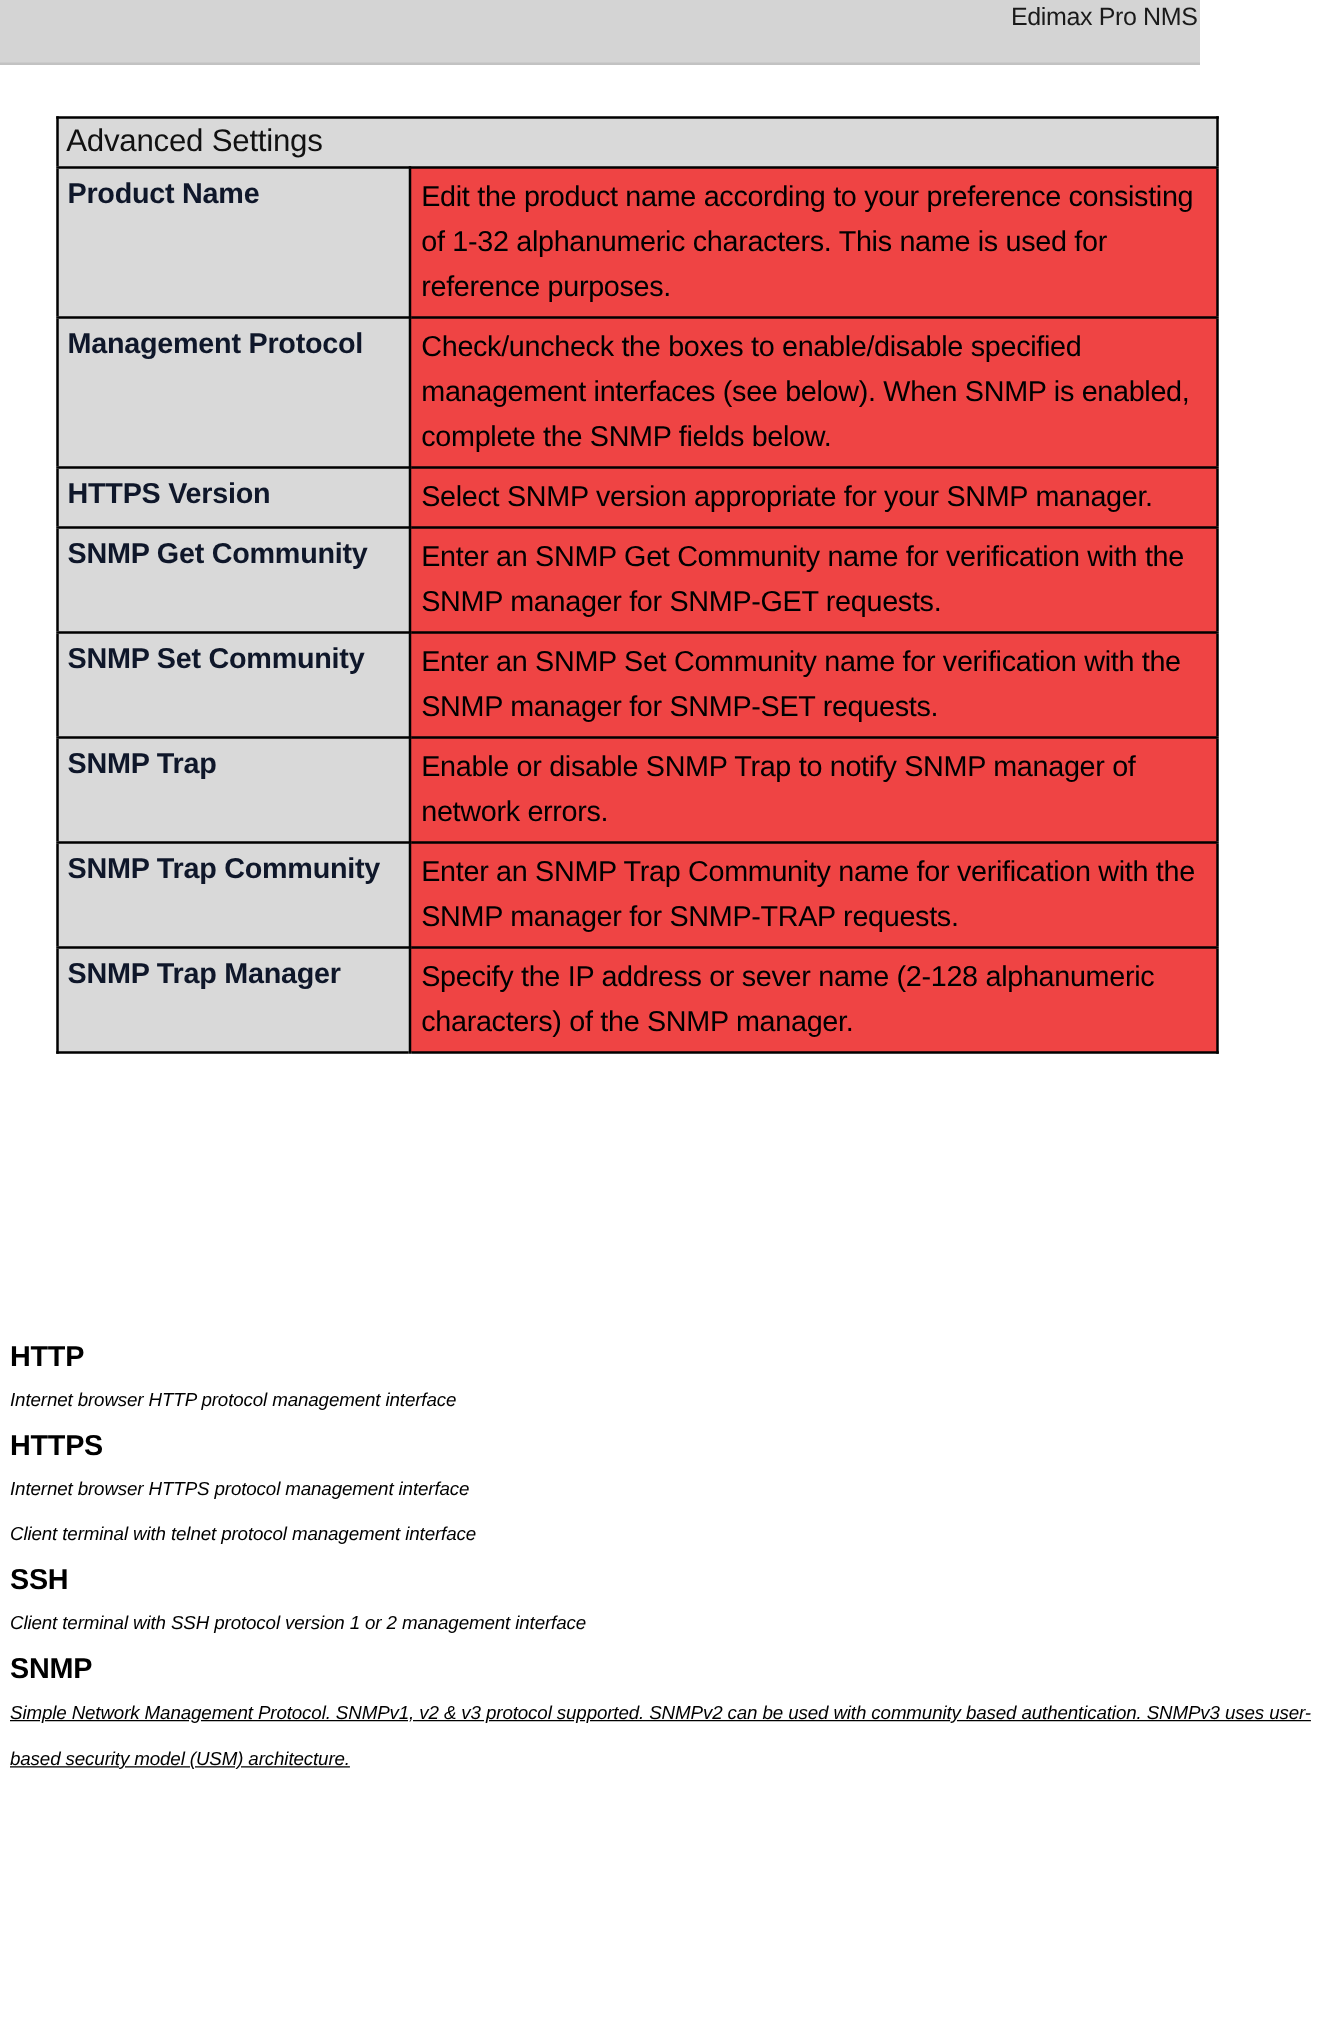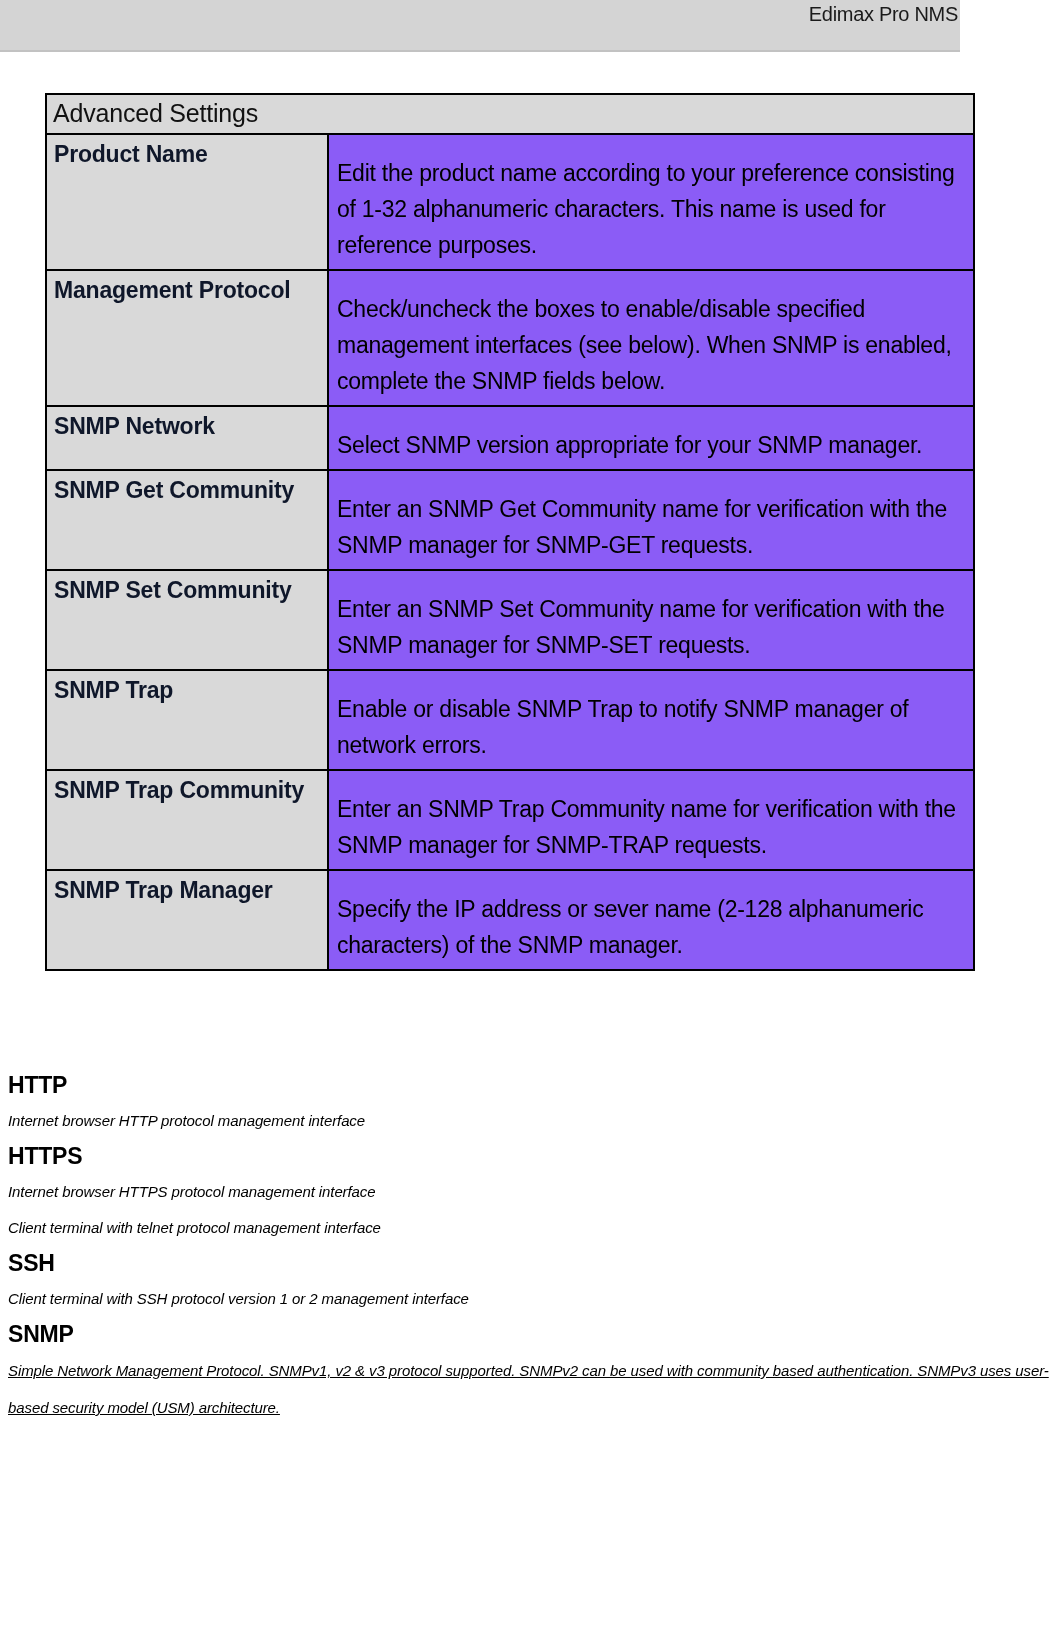--- a/index.html
+++ b/index.html
@@ -83,24 +83,24 @@
     font-weight: bold;
     letter-spacing: -0.2px;
     color: #0f172a;
   }
   #settings-table tr:last-child td.label-cell,
   #settings-table tr:last-child td.desc-cell {
     border-bottom: none;
   }
 
   #settings-table td.desc-cell {
-    background: #8b5cf6;
+    background: #ef4444;
     border-bottom: 2px solid #000000;
     vertical-align: top;
-    padding: 20px 4px 6px 8px;
+    padding: 4px 4px 6px 8px;
     font-size: 23px;
     line-height: 36px;
     font-weight: normal;
     letter-spacing: -0.25px;
     color: #000000;
   }
 
   
   #protocol-list {
     position: absolute;
@@ -149,21 +149,21 @@
 
       <tr>
         <td class="label-cell">Product Name</td>
         <td class="desc-cell">Edit the product name according to your preference consisting of 1-32 alphanumeric characters. This name is used for reference purposes.</td>
       </tr>
       <tr>
         <td class="label-cell">Management Protocol</td>
         <td class="desc-cell">Check/uncheck the boxes to enable/disable specified management interfaces (see below). When SNMP is enabled, complete the SNMP fields below.</td>
       </tr>
       <tr>
-        <td class="label-cell">SNMP Network</td>
+        <td class="label-cell">HTTPS Version</td>
         <td class="desc-cell">Select SNMP version appropriate for your SNMP manager.</td>
       </tr>
       <tr>
         <td class="label-cell">SNMP Get Community</td>
         <td class="desc-cell">Enter an SNMP Get Community name for verification with the SNMP manager for SNMP-GET requests.</td>
       </tr>
       <tr>
         <td class="label-cell">SNMP Set Community</td>
         <td class="desc-cell">Enter an SNMP Set Community name for verification with the SNMP manager for SNMP-SET requests.</td>
       </tr>

